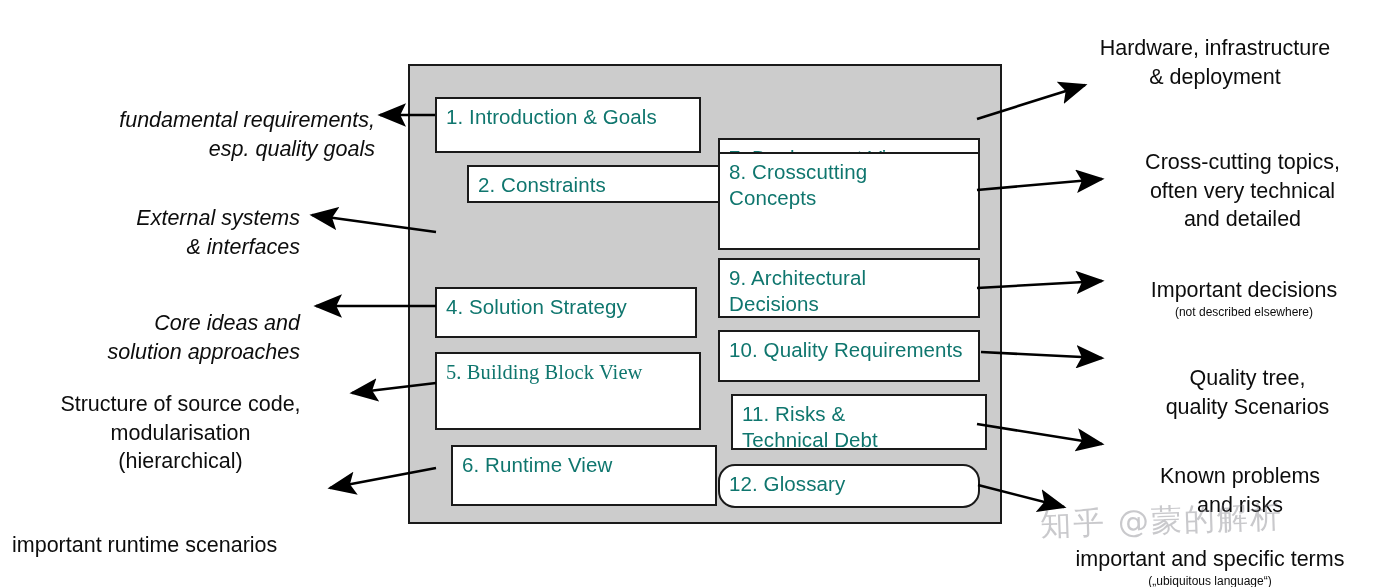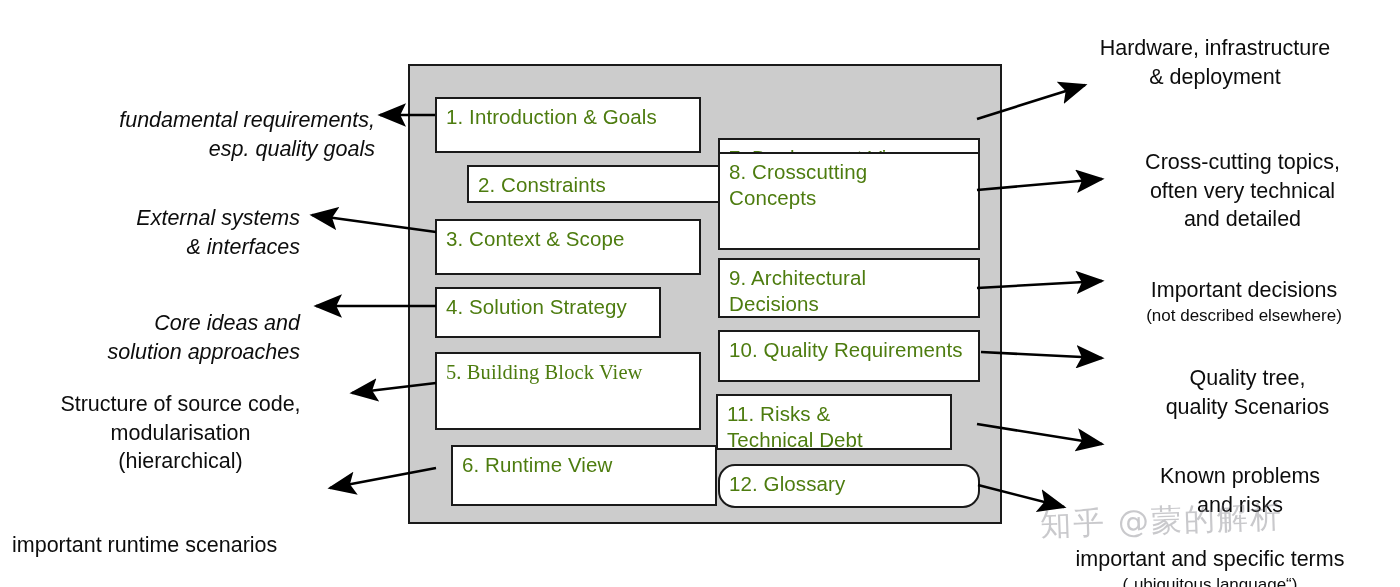--- a/index.html
+++ b/index.html
@@ -35,38 +35,38 @@
     background: #ffffff;
     border: 2px solid #1a1a1a;
     box-sizing: border-box;
     padding: 5px 0 0 9px;
   }
   .chapter-label {
     display: block;
     font-size: 20.5px;
     line-height: 1.27;
     letter-spacing: 0.1px;
-    color: #4d7c0f;
+    color: #0f766e;
     white-space: pre-line;
     text-align: left;
   }
   
   .annotation {
     position: absolute;
     font-size: 21.5px;
     line-height: 1.32;
     color: #0d0d0d;
     white-space: pre-line;
   }
   .annotation.center { text-align: center; }
   .annotation.right  { text-align: right; font-style: italic; }
   .annotation.left   { text-align: left; }
   .annotation .sub {
     display: block;
-    font-size: 17px;
+    font-size: 12px;
     line-height: 1.3;
   }
   
   #arrow-layer {
     position: absolute;
     left: 0;
     top: 0;
     width: 1400px;
     height: 587px;
     pointer-events: none;
@@ -117,25 +117,22 @@
   <div id="arc42-container">
 
     <div class="chapter-box" style="left:25px; top:31px; width:266px; height:56px;">
       <span class="chapter-label">1. Introduction &amp; Goals</span>
     </div>
 
     <div class="chapter-box" style="left:25px; top:99px; width:266px; height:38px;margin-left:32px;">
       <span class="chapter-label">2. Constraints</span>
     </div>
 
-    <div class="chapter-box" style="left:25px; top:153px; width:266px; height:56px;">
-      <span class="chapter-label">3. Context &amp; Scope</span>
-    </div>
-
-    <div class="chapter-box" style="left:25px; top:221px; width:226px; height:51px;">
+
+    <div class="chapter-box" style="left:25px; top:221px; width:262px; height:51px;">
       <span class="chapter-label">4. Solution Strategy</span>
     </div>
 
     <div class="chapter-box" style="left:25px; top:286px; width:266px; height:78px;font-family:Liberation Serif, serif;">
       <span class="chapter-label">5. Building Block View</span>
     </div>
 
     <div class="chapter-box" style="left:25px; top:379px; width:266px; height:61px;margin-left:16px;">
       <span class="chapter-label">6. Runtime View</span>
     </div>
@@ -151,21 +148,21 @@
 
     <div class="chapter-box" style="left:308px; top:192px; width:262px; height:60px;">
       <span class="chapter-label">9. Architectural
     Decisions</span>
     </div>
 
     <div class="chapter-box" style="left:308px; top:264px; width:262px; height:52px;">
       <span class="chapter-label">10. Quality Requirements</span>
     </div>
 
-    <div class="chapter-box" style="left:306px; top:328px; width:236px; height:56px;">
+    <div class="chapter-box" style="left:321px; top:328px; width:256px; height:56px;">
       <span class="chapter-label">11. Risks &amp;
      Technical Debt</span>
     </div>
 
     <div class="chapter-box" style="left:308px; top:398px; width:262px; height:44px;border-radius:17px;">
       <span class="chapter-label">12. Glossary</span>
     </div>
   </div>
 
   <div class="annotation center" style="left:1050px; top:6px; width:330px;">

